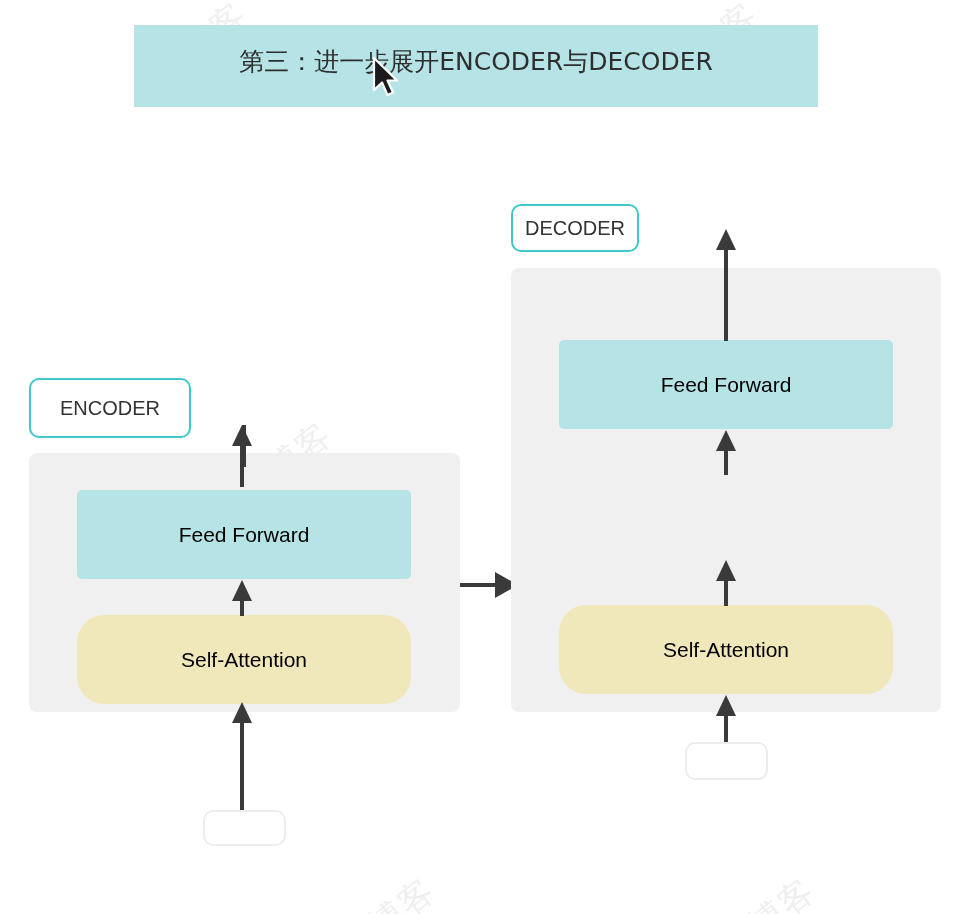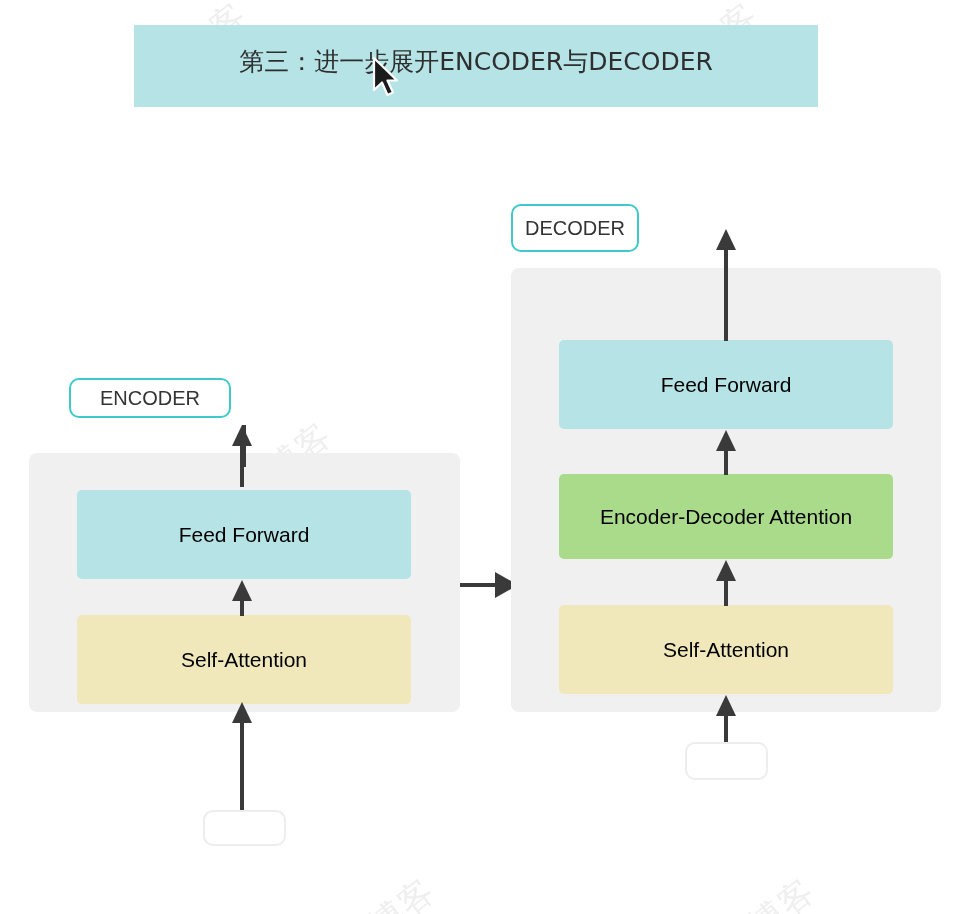--- a/index.html
+++ b/index.html
@@ -64,22 +64,21 @@
     align-items: center;
     justify-content: center;
     font-size: 20px;
     color: #333333;
     box-sizing: border-box;
   }
   #encoder-tag {
     left: 29px;
     top: 378px;
     width: 162px;
-    height: 40px;
-    margin-left: 40px;
+    height: 60px;
   }
   #decoder-tag {
     left: 511px;
     top: 204px;
     width: 128px;
     height: 48px;
   }
 
   
   .stack-container {
@@ -107,21 +106,21 @@
     border-radius: 5px;
     display: flex;
     align-items: center;
     justify-content: center;
     font-size: 21px;
     color: #000000;
     box-sizing: border-box;
     white-space: nowrap;
   }
   .layer-feedforward { background: #b6e4e6; }
-  .layer-selfattention { background: #f0e8bb; }
+  .layer-selfattention { background: #f0e8bb; border-radius: 27px; }
   .layer-encdecattention { background: #a9db8b; }
 
   
   #enc-feed-forward {
     left: 77px; top: 490px; width: 334px; height: 89px;
   }
   #enc-self-attention {
     left: 77px; top: 615px; width: 334px; height: 89px;
   }
   
@@ -265,23 +264,20 @@
   <div id="decoder-tag" class="tag-pill">
     <span>DECODER</span>
   </div>
 
   <div id="decoder-container" class="stack-container"></div>
 
   <div id="dec-feed-forward" class="layer-block layer-feedforward">
     <span>Feed Forward</span>
   </div>
 
-  <div id="dec-encdec-attention" class="layer-block layer-encdecattention">
-    <span>Encoder-Decoder Attention</span>
-  </div>
 
   <div id="dec-self-attention" class="layer-block layer-selfattention">
     <span>Self-Attention</span>
   </div>
 
   <div class="arrow-v" style="left:716px; top:229px; width:20px; height:112px;">
     <div class="arrow-head-up"></div>
     <div class="arrow-shaft-v" style="top:18px; height:94px;"></div>
   </div>
 

